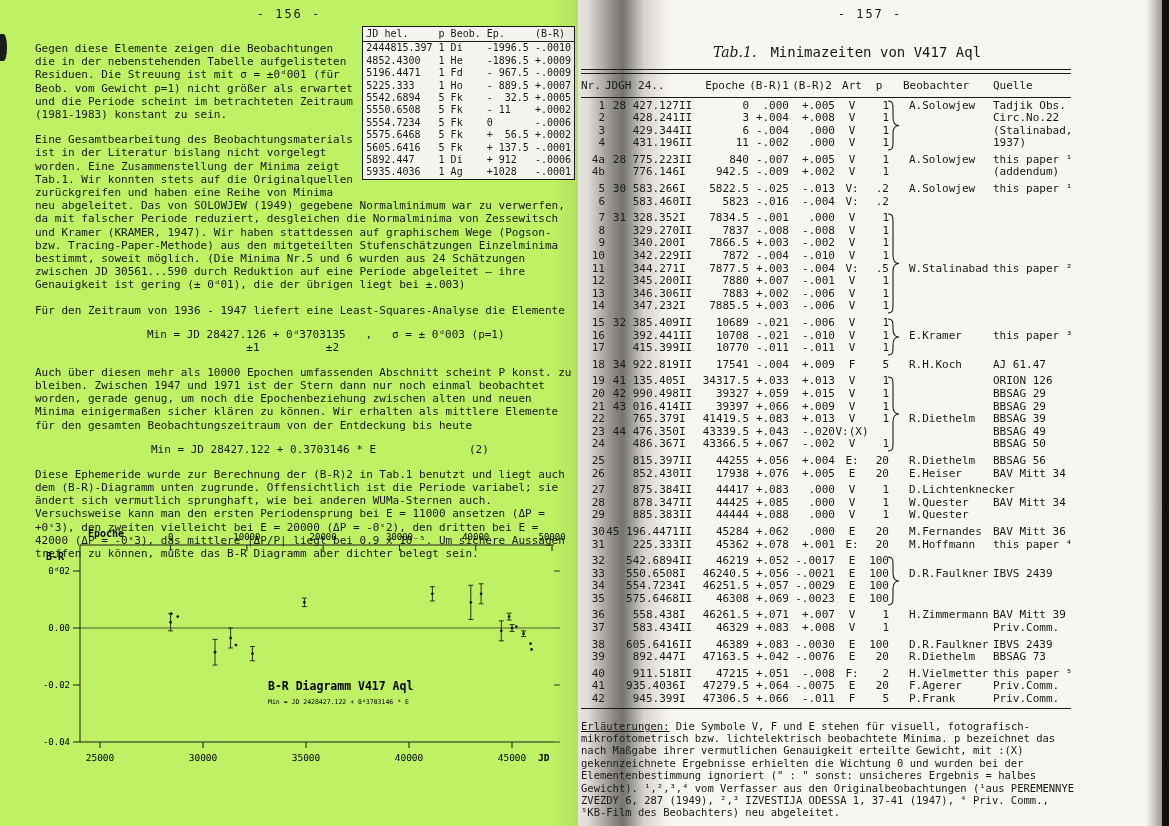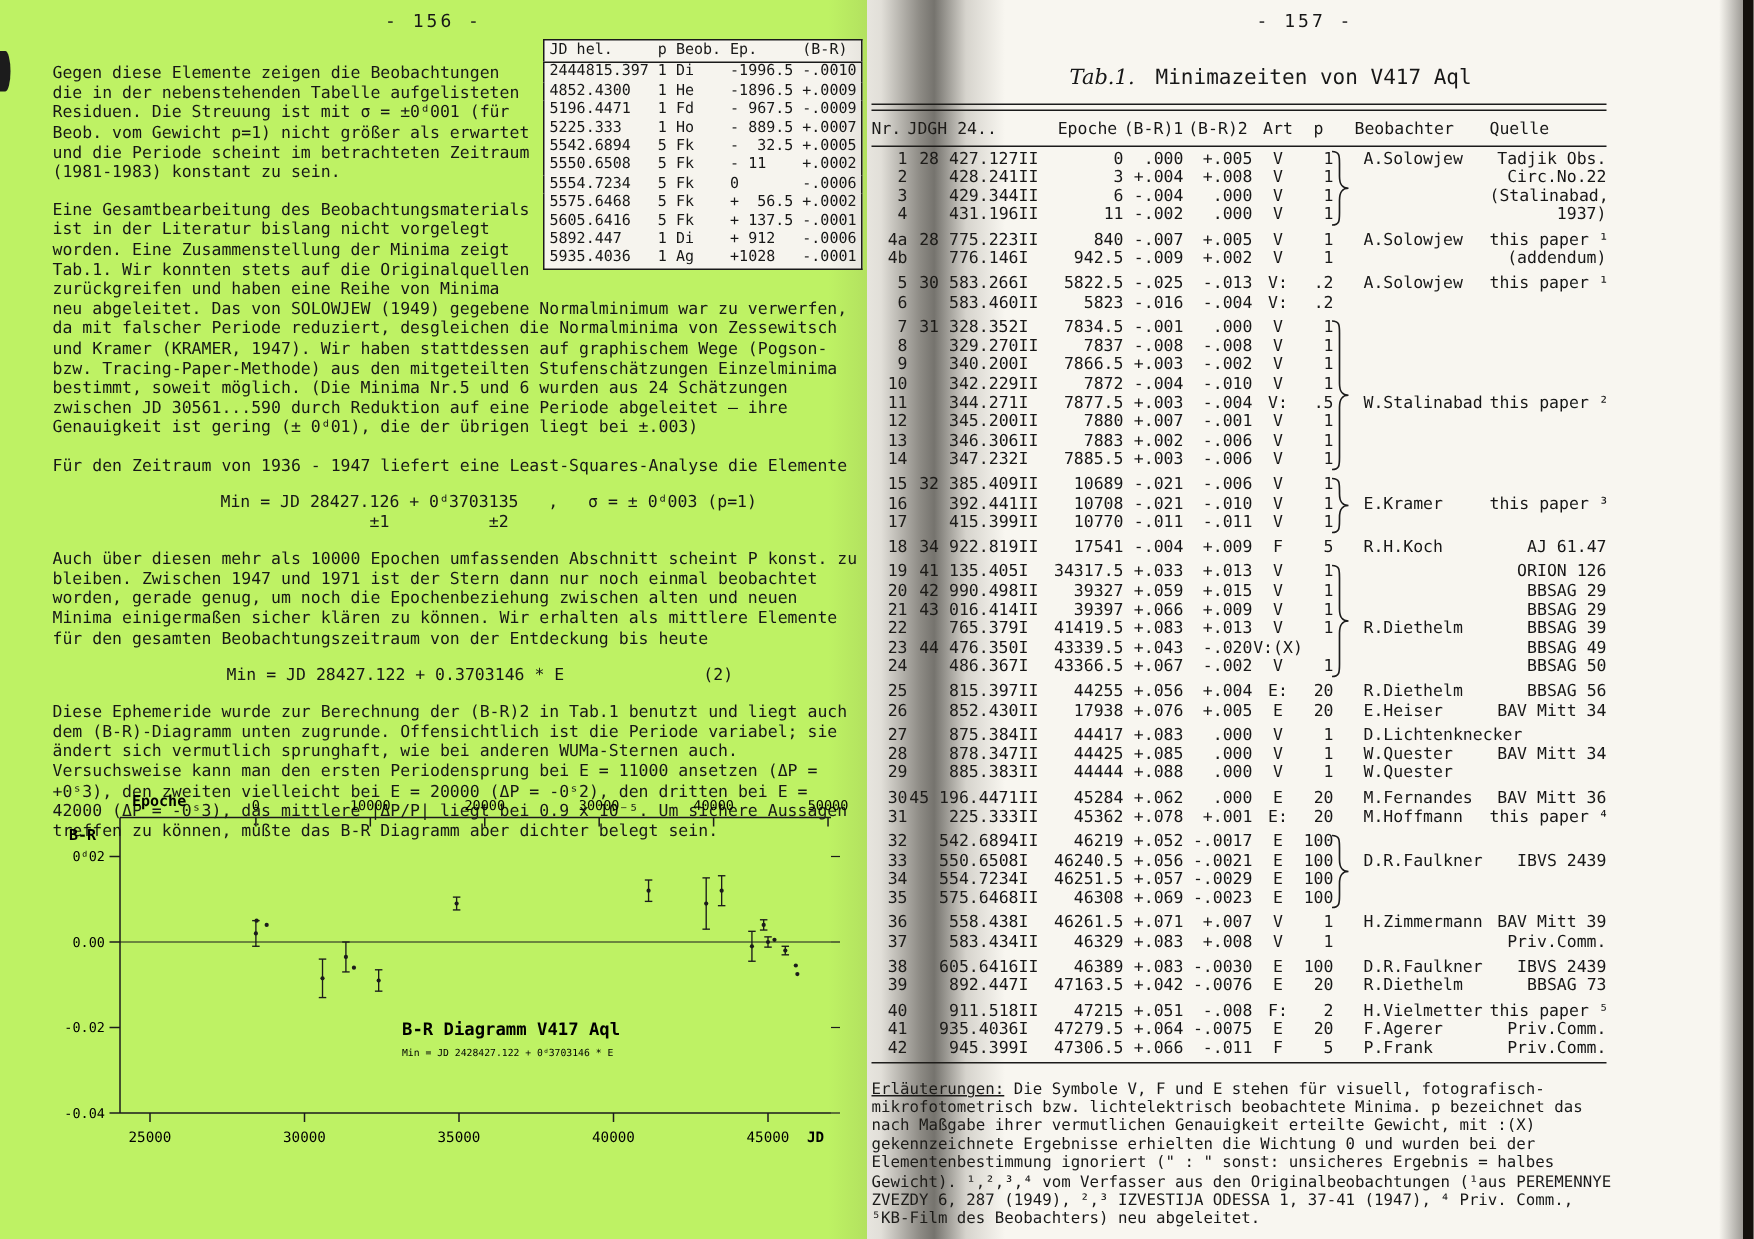--- a/index.html
+++ b/index.html
@@ -42,21 +42,21 @@
   .trule.double{height:2.5px;border-top:1.1px solid #1b1b1b;border-bottom:1.1px solid #1b1b1b;}
   .thead,.trow{display:grid;grid-template-columns:24px 74px 22px 48px 40px 46px 34px 20px 14px 90px 78px;}
   .thead{padding:3px 0;}
   .hc{white-space:pre;}
   .tbody{position:relative;margin-top:1px;}
   .trow{line-height:12.6px;}
   .trow.gap{margin-top:4px;}
   .tc{white-space:pre;}
   .c0{text-align:right;} .c1{text-align:right;} .c2{padding-right:5px;}
   .c3{text-align:right;} .c4{text-align:right;} .c5{text-align:right;}
-  .c6{text-align:center;} .c7{text-align:right;} .c9{text-align:left;padding-left:6px;} .c10{text-align:right;}
+  .c6{text-align:center;} .c7{text-align:right;} .c9{text-align:left;padding-left:6px;} .c10{text-align:left;}
   .h0{text-align:left;} .h1{text-align:left;} .h3,.h4,.h5,.h6,.h7{text-align:center;} .h9,.h10{text-align:left;}
   .footnote{margin:11px 0 0 0;width:494px;font-size:10.5px;line-height:12.4px;}
   .fn-label{text-decoration:underline;}
 </style>
 </head>
 <body>
 
 <div class="scan">
 
   <div class="page page-left">

